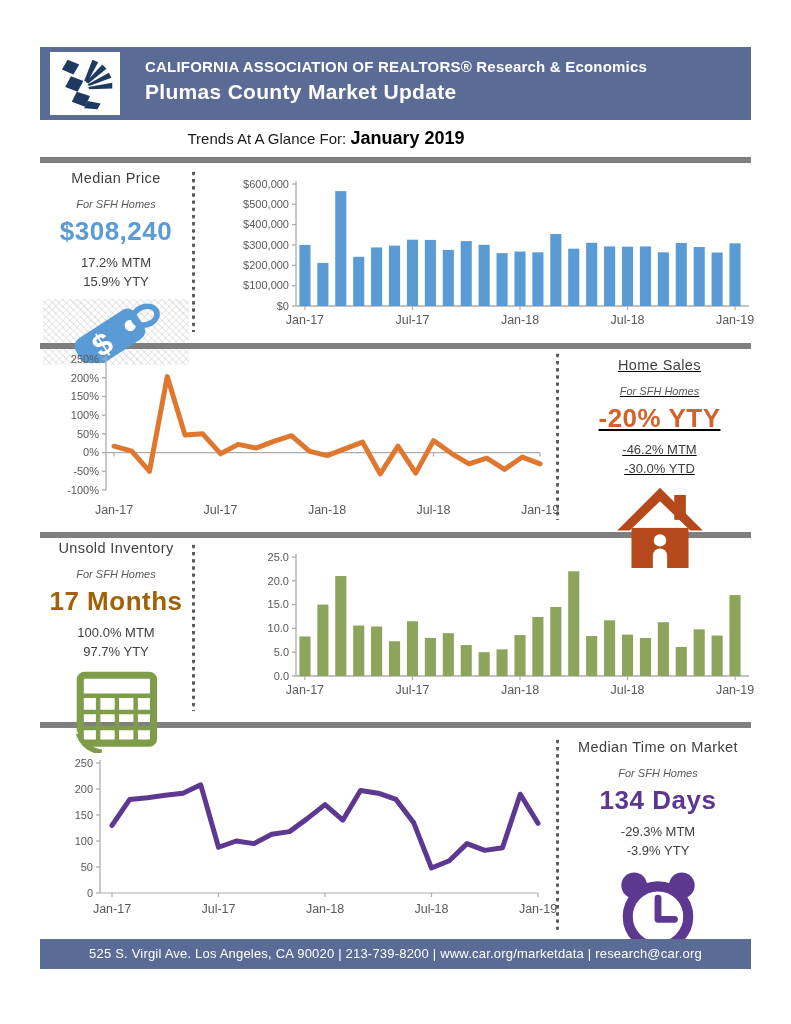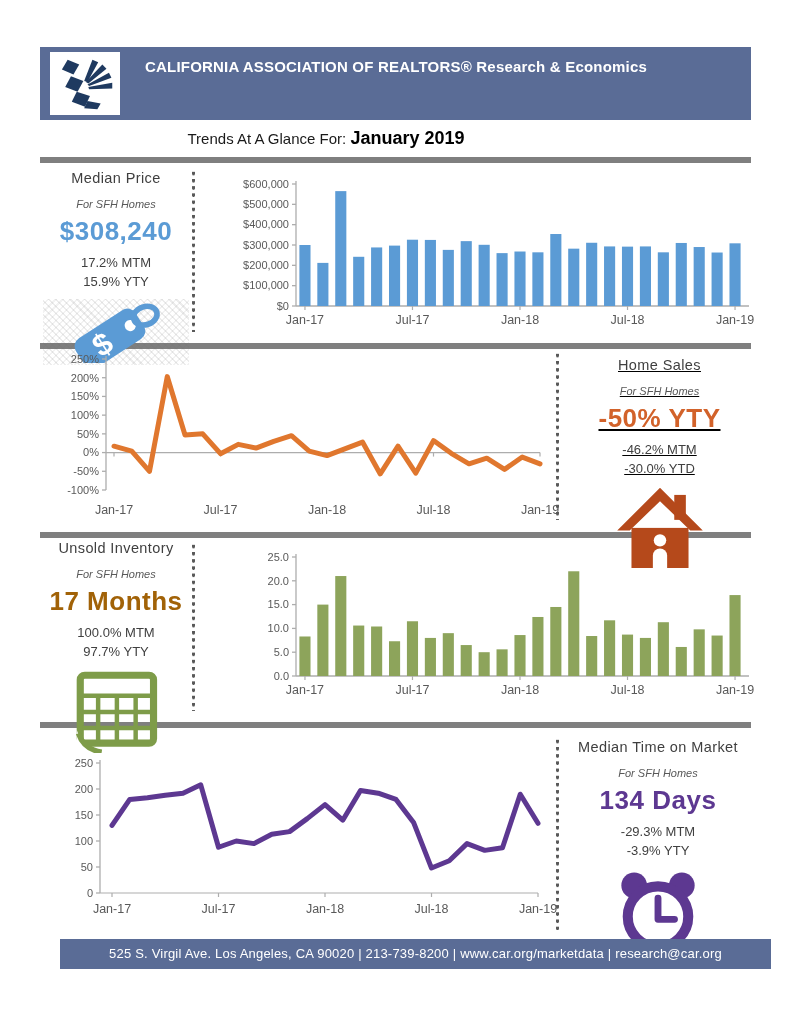--- a/index.html
+++ b/index.html
@@ -10,21 +10,21 @@
   .logo-box{position:absolute;left:10px;top:5px;width:70px;height:63px;background:#fff;
             display:flex;align-items:center;justify-content:center;}
   .header-text{position:absolute;left:105px;top:11px;color:#fff;}
   .org-line{font-size:15px;font-weight:bold;letter-spacing:.2px;}
   .report-title{font-size:21px;font-weight:bold;margin-top:5px;letter-spacing:.3px;}
   .subtitle-row{position:absolute;left:0;top:128px;width:652px;text-align:center;color:#1a1a1a;font-size:15px;}
   .subtitle-row .period{font-weight:bold;font-size:18px;color:#000;}
   .divider{position:absolute;left:40px;width:711px;height:6px;background:#7f7f7f;}
   .d1{top:157px}.d2{top:343px}.d3{top:532px}.d4{top:722px}
   .footerbar{position:absolute;left:40px;top:939px;width:711px;height:30px;background:#5a6c96;
-             color:#fff;font-size:13px;text-align:center;line-height:30px;letter-spacing:.2px;margin-left:20px;}
+             color:#fff;font-size:13px;text-align:center;line-height:30px;letter-spacing:.2px;}
   
   .dots{position:absolute;width:5px;
         background-image:radial-gradient(circle at 2.5px 3.5px,#595959 1.6px,transparent 1.9px);
         background-size:5px 7.2px;background-repeat:repeat-y;}
   .sep1{left:191px;top:170px;height:162px}
   .sep2{left:555px;top:352px;height:168px}
   .sep3{left:191px;top:543px;height:168px}
   .sep4{left:555px;top:738px;height:192px}
   
   .stat{position:absolute;text-align:center;}
@@ -66,20 +66,21 @@
           <polygon points="38,52 54,55 50,62 34,61"></polygon>
           <polygon points="34,28 44,2 51,5 38,29"></polygon>
           <polygon points="36,29 56,8 61,13 39,31"></polygon>
           <polygon points="38,32 64,18 67,24 40,34"></polygon>
           <polygon points="39,35 68,30 68,37 40,38"></polygon>
         </g>
       </svg>
     </div>
     <div class="header-text">
       <div class="org-line">CALIFORNIA ASSOCIATION OF REALTORS® Research &amp; Economics</div>
+      <div class="report-title">Plumas County Market Update</div>
     </div>
   </header>
 
   <div class="subtitle-row">
     <span>Trends At A Glance For:</span>
     <span class="period">January 2019</span>
   </div>
 
   <div class="divider d1"></div>
   <div class="divider d2"></div>
@@ -188,21 +189,21 @@
       <line x1="393.5" y1="102.57142857142858" x2="393.5" y2="106.57142857142858" stroke="#adadad" stroke-width="1.2"></line>
       <text class="xtick" x="393.5" y="164" text-anchor="middle">Jul-18</text>
       <line x1="500" y1="102.57142857142858" x2="500" y2="106.57142857142858" stroke="#adadad" stroke-width="1.2"></line>
       <text class="xtick" x="500" y="164" text-anchor="middle">Jan-19</text>
       <polyline points="74.00,96.21 91.75,101.07 109.50,121.29 127.25,26.59 145.00,84.98 162.75,83.86 180.50,103.69 198.25,94.34 216.00,98.08 233.75,91.34 251.50,85.73 269.25,101.07 287.00,105.57 304.75,98.83 322.50,92.09 340.25,123.91 358.00,96.21 375.75,123.16 393.50,90.59 411.25,103.32 429.00,113.80 446.75,108.19 464.50,119.41 482.25,107.06 500.00,113.80" fill="none" stroke="#e0772e" stroke-width="5" stroke-linejoin="round" stroke-linecap="round"></polyline>
     </svg>
   <div class="dots sep2"></div>
   <div class="stat sblock2">
     <div class="stat-title">Home Sales</div>
     <div class="stat-for">For SFH Homes</div>
-    <div class="stat-value" style="color: rgb(210, 98, 42);">-50% YTY</div>
+    <div class="stat-value" style="color: rgb(210, 98, 42);">-20% YTY</div>
     <div class="stat-line first">-46.2% MTM</div>
     <div class="stat-line">-30.0% YTD</div>
     <div class="stat-icon">
       <svg width="92" height="82" viewBox="0 0 100 92" style="color: rgb(181, 73, 27);">
         <g fill="currentColor">
           <rect x="66" y="10" width="13" height="28"></rect>
           <polygon points="50,2 98,50 84,50 50,17 16,50 2,50"></polygon>
           <rect x="18" y="47" width="64" height="45"></rect>
         </g>
         <circle cx="50" cy="61" r="7" fill="#fff"></circle>

